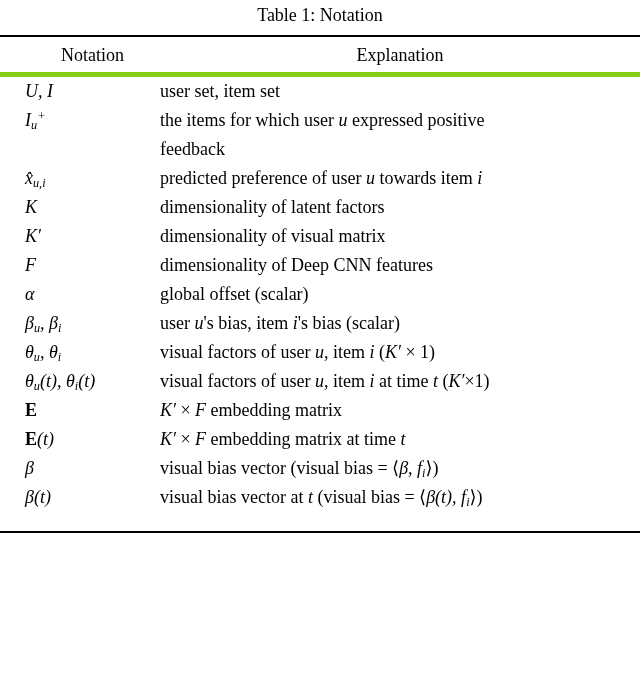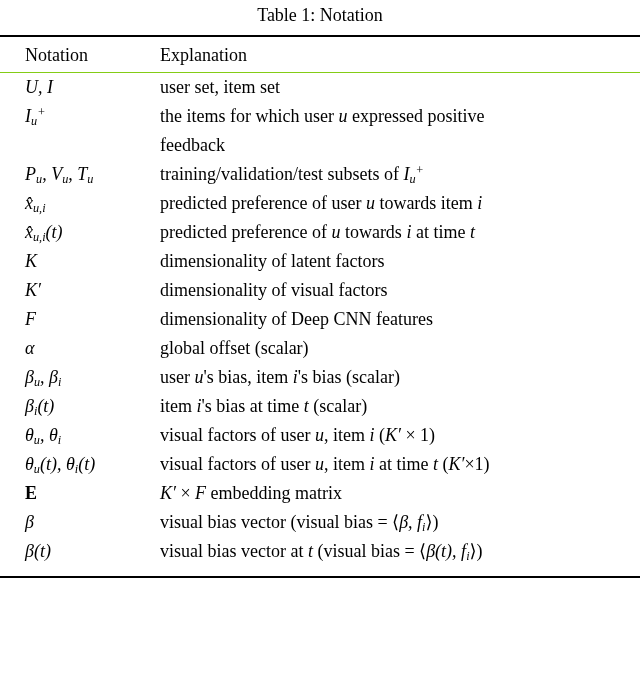--- a/index.html
+++ b/index.html
@@ -17,31 +17,31 @@
     margin-bottom: 9px;
     line-height: 22px;
   }
   table.notation-table {
     width: 100%;
     border-collapse: collapse;
     border-top: 2px solid #000;
     border-bottom: 2px solid #000;
   }
   thead th {
-    text-align: left;
+    text-align: center;
     font-weight: normal;
-    border-bottom: 1px solid #84cc16;
+    border-bottom: 5px solid #84cc16;
     padding: 7px 0 6px 0;
     line-height: 22px;
   }
   th.notation, td.notation { width: 160px; padding-left: 25px; }
   td { vertical-align: top; line-height: 29px; }
   td.explanation { padding-right: 6px; text-align: justify; margin-left: 24px; }
   tbody tr:first-child td { padding-top: 0; }
-  tbody tr:last-child td { padding-bottom: 10px; }
+  tbody tr:last-child td { padding-bottom: 19px; }
   .mi  { font-style: italic; }
   .cal { font-style: italic; }
   b.up { font-style: normal; font-weight: bold; }
   sub { font-size: .68em; vertical-align: -.22em; line-height: 0; }
   sup { font-size: .68em; vertical-align: .5em;  line-height: 0; }
   sub sub { font-size: .8em; vertical-align: -.3em; }
 </style>
 </head>
 <body>
 
@@ -58,66 +58,58 @@
     <tbody id="table-body">
         <tr>
           <td class="notation"><span class="mi"><span class="cal">U</span>, <span class="cal">I</span></span></td>
           <td class="explanation">user set, item set</td>
         </tr>
         <tr>
           <td class="notation"><span class="mi"><span class="cal">I</span><sub>u</sub><sup>+</sup></span></td>
           <td class="explanation">the items for which user <span class="mi">u</span> expressed positive<br>feedback</td>
         </tr>
         <tr>
-          <td class="notation"><span class="mi"><span class="cal">P</span><sub>u</sub>, <span class="cal">V</span><sub>u</sub>, <span class="cal">T</span><sub>u</sub></span></td>
-          <td class="explanation">training/validation/test subsets of <span class="mi"><span class="cal">I</span><sub>u</sub><sup>+</sup></span></td>
-        </tr>
-        <tr>
           <td class="notation"><span class="mi">x̂<sub>u,i</sub></span></td>
           <td class="explanation">predicted preference of user <span class="mi">u</span> towards item <span class="mi">i</span></td>
-        </tr>
-        <tr>
-          <td class="notation"><span class="mi">x̂<sub>u,i</sub>(t)</span></td>
-          <td class="explanation">predicted preference of <span class="mi">u</span> towards <span class="mi">i</span> at time <span class="mi">t</span></td>
         </tr>
         <tr>
           <td class="notation"><span class="mi">K</span></td>
           <td class="explanation">dimensionality of latent factors</td>
         </tr>
         <tr>
           <td class="notation"><span class="mi">K′</span></td>
-          <td class="explanation">dimensionality of visual factors</td>
+          <td class="explanation">dimensionality of visual matrix</td>
         </tr>
         <tr>
           <td class="notation"><span class="mi">F</span></td>
           <td class="explanation">dimensionality of Deep CNN features</td>
         </tr>
         <tr>
           <td class="notation"><span class="mi">α</span></td>
           <td class="explanation">global offset (scalar)</td>
         </tr>
         <tr>
           <td class="notation"><span class="mi">β<sub>u</sub>, β<sub>i</sub></span></td>
           <td class="explanation">user <span class="mi">u</span>'s bias, item <span class="mi">i</span>'s bias (scalar)</td>
         </tr>
         <tr>
-          <td class="notation"><span class="mi">β<sub>i</sub>(t)</span></td>
-          <td class="explanation">item <span class="mi">i</span>'s bias at time <span class="mi">t</span> (scalar)</td>
-        </tr>
-        <tr>
           <td class="notation"><span class="mi">θ<sub>u</sub>, θ<sub>i</sub></span></td>
           <td class="explanation">visual factors of user <span class="mi">u</span>, item <span class="mi">i</span> (<span class="mi">K′</span> × 1)</td>
         </tr>
         <tr>
           <td class="notation"><span class="mi">θ<sub>u</sub>(t), θ<sub>i</sub>(t)</span></td>
           <td class="explanation">visual factors of user <span class="mi">u</span>, item <span class="mi">i</span> at time <span class="mi">t</span> (<span class="mi">K′</span>×1)</td>
         </tr>
         <tr>
           <td class="notation"><span class="mi"><b class="up">E</b></span></td>
           <td class="explanation"><span class="mi">K′</span> × <span class="mi">F</span> embedding matrix</td>
+        </tr>
+        <tr>
+          <td class="notation"><span class="mi"><b class="up">E</b>(t)</span></td>
+          <td class="explanation"><span class="mi">K′</span> × <span class="mi">F</span> embedding matrix at time <span class="mi">t</span></td>
         </tr>
         <tr>
           <td class="notation"><span class="mi">β</span></td>
           <td class="explanation">visual bias vector (visual bias = ⟨<span class="mi">β, f<sub>i</sub></span>⟩)</td>
         </tr>
         <tr>
           <td class="notation"><span class="mi">β(t)</span></td>
           <td class="explanation">visual bias vector at <span class="mi">t</span> (visual bias = ⟨<span class="mi">β(t), f<sub>i</sub></span>⟩)</td>
         </tr>
       </tbody>

